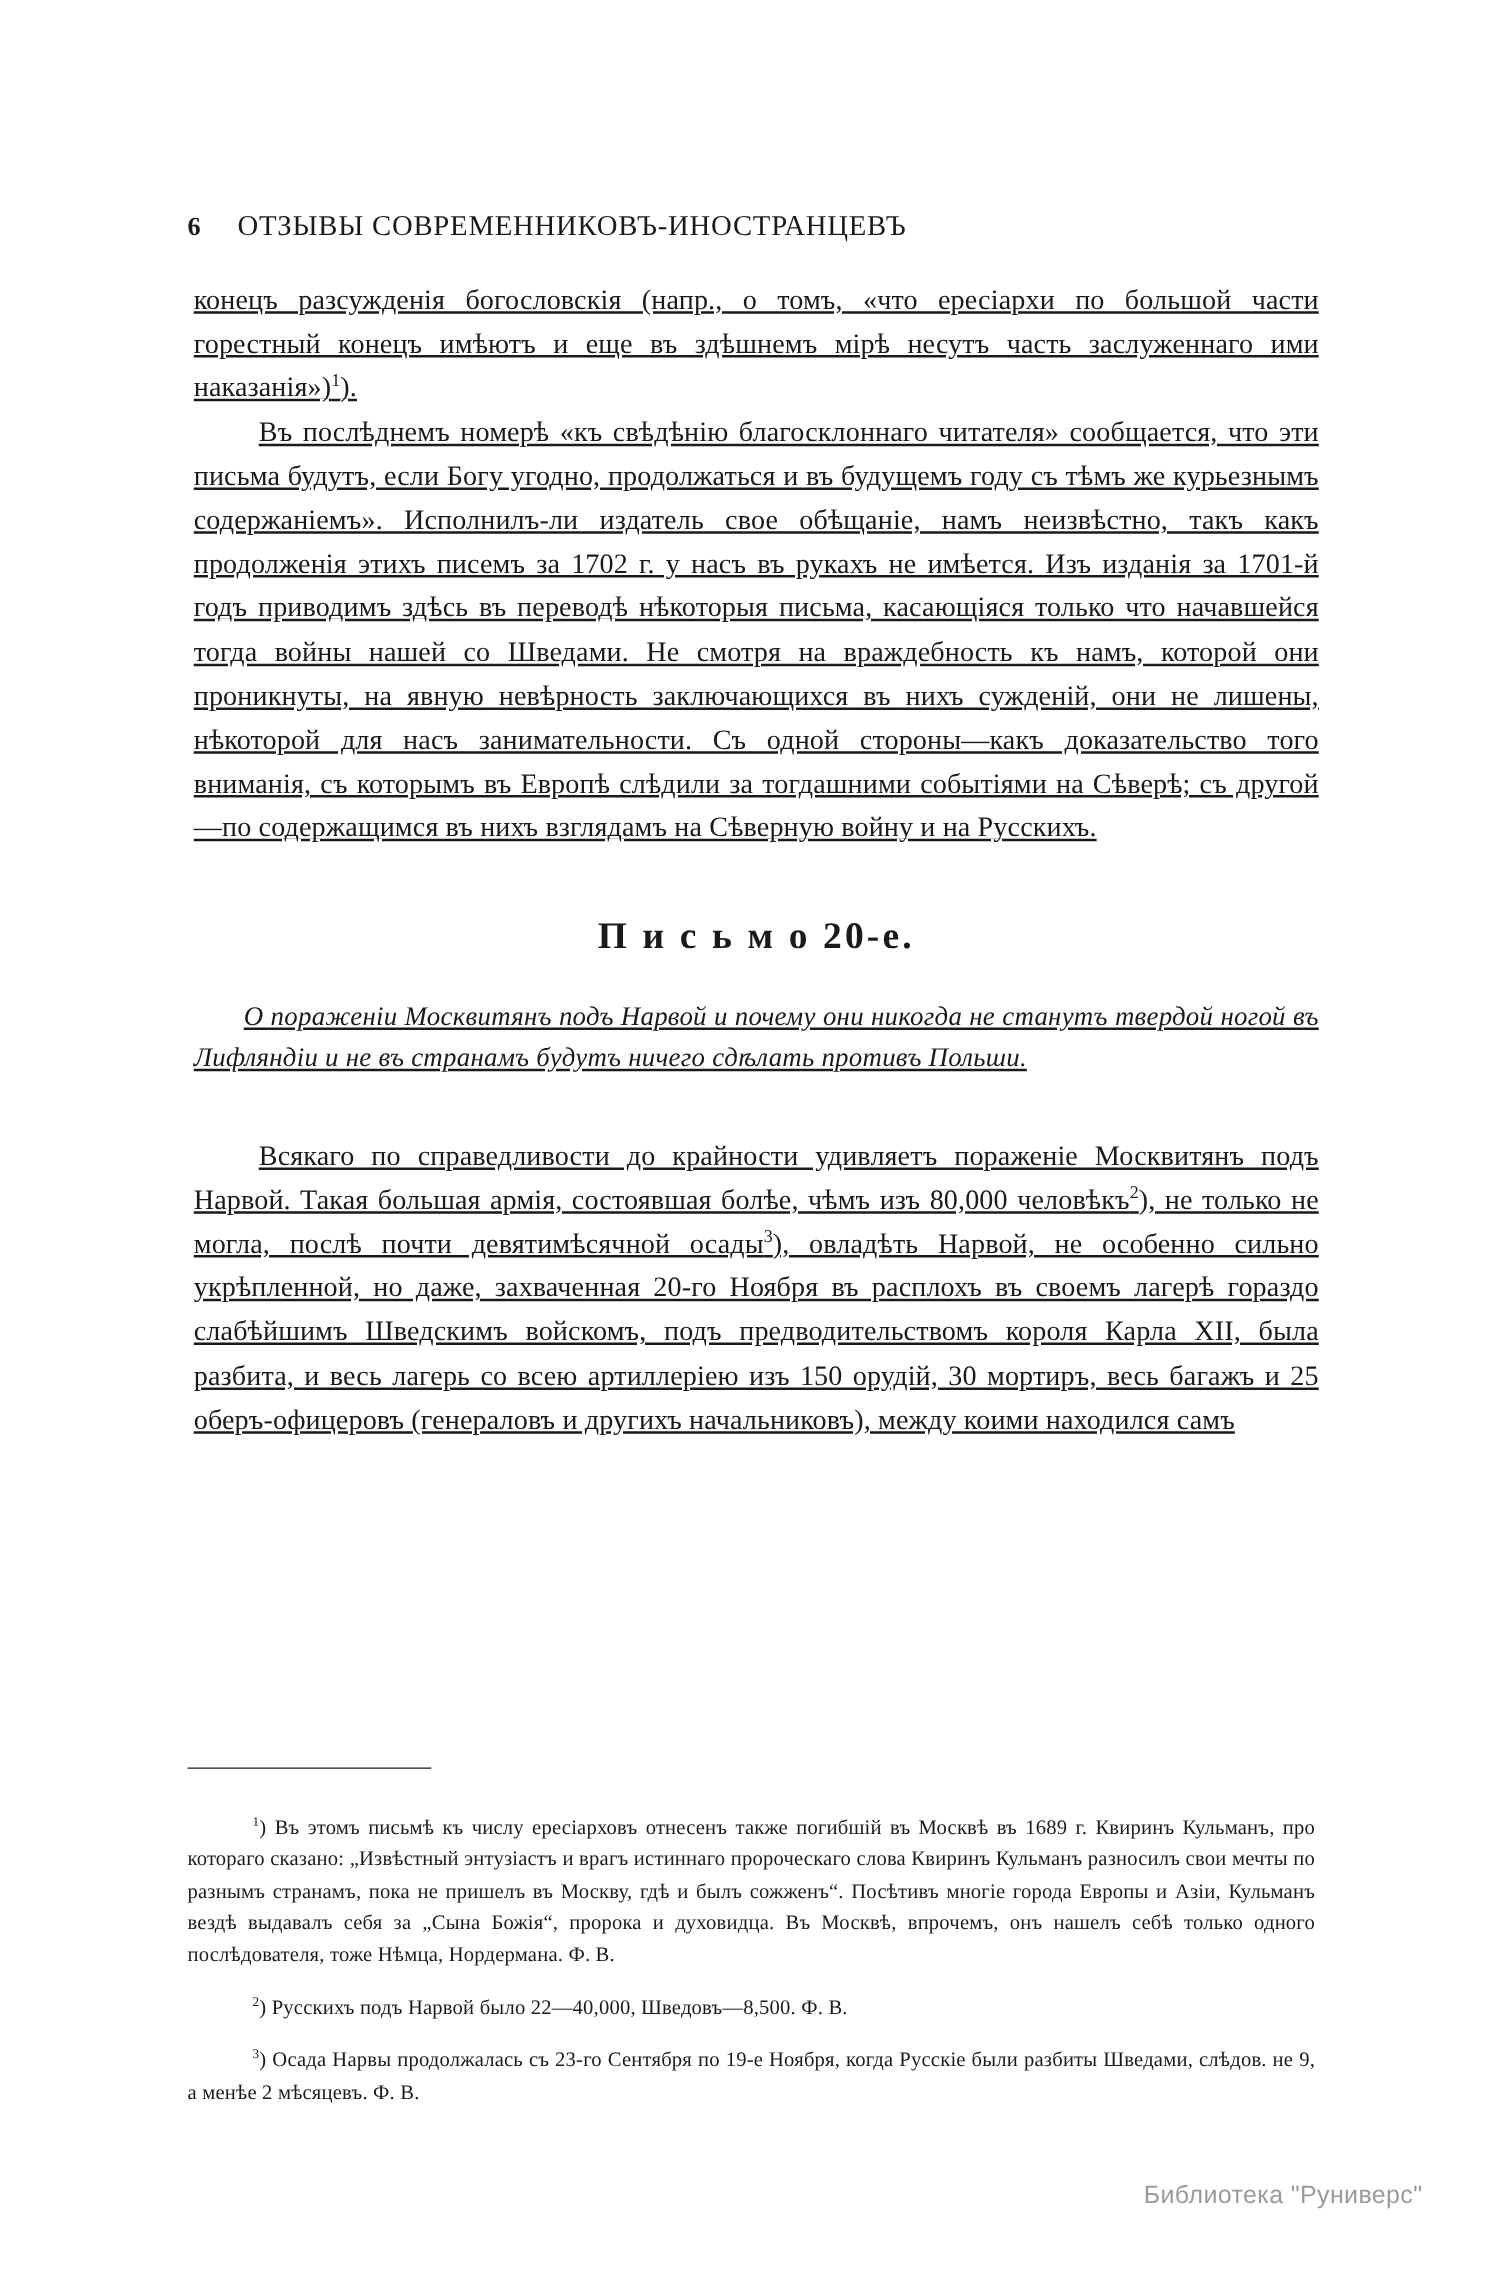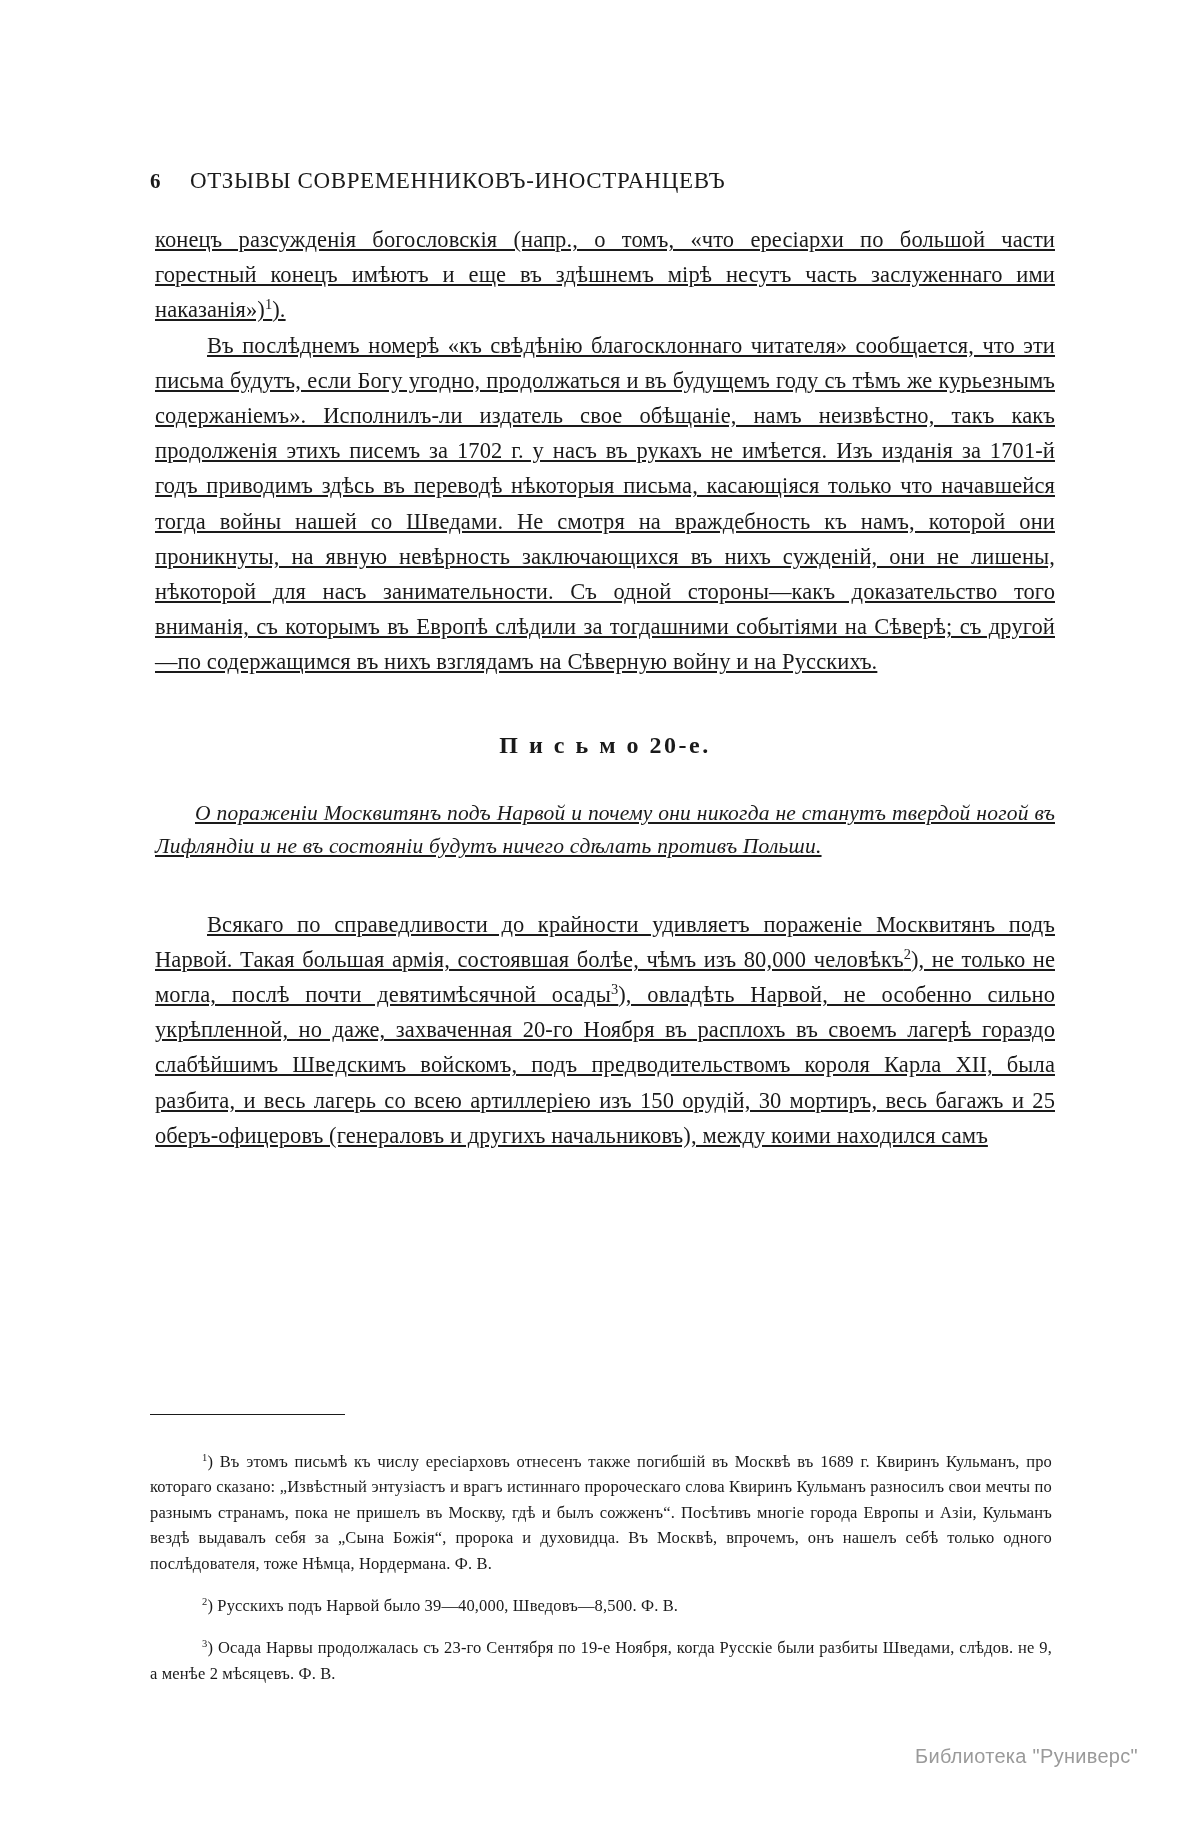--- a/index.html
+++ b/index.html
@@ -57,21 +57,21 @@
     letter-spacing: 0.1px;
   }
   p.body-par.indent {
     text-indent: 52px;
   }
   .section-title {
     position: absolute;
     left: 0;
     width: 900px;
     text-align: center;
-    font-size: 24px;
+    font-size: 30px;
     font-weight: bold;
     letter-spacing: 2.5px;
   }
   .letter-subtitle {
     font-size: 21.5px;
     font-style: italic;
     line-height: 33px;
     text-align: justify;
     text-indent: 40px;
     letter-spacing: 0.2px;
@@ -135,36 +135,36 @@
 
     <p class="body-par"><span>конецъ разсужденія богословскія (напр., о томъ, «что ересіархи по большой части горестный конецъ имѣютъ и еще въ здѣшнемъ мірѣ несутъ часть заслуженнаго ими наказанія»)</span><sup>1</sup><span>).</span></p>
 
     <p class="body-par indent">Въ послѣднемъ номерѣ «къ свѣдѣнію благосклоннаго читателя» сообщается, что эти письма будутъ, если Богу угодно, продолжаться и въ будущемъ году съ тѣмъ же курьезнымъ содержаніемъ». Исполнилъ-ли издатель свое обѣщаніе, намъ неизвѣстно, такъ какъ продолженія этихъ писемъ за 1702 г. у насъ въ рукахъ не имѣется. Изъ изданія за 1701-й годъ приводимъ здѣсь въ переводѣ нѣкоторыя письма, касающіяся только что начавшейся тогда войны нашей со Шведами. Не смотря на враждебность къ намъ, которой они проникнуты, на явную невѣрность заключающихся въ нихъ сужденій, они не лишены, нѣкоторой для насъ занимательности. Съ одной стороны—какъ доказательство того вниманія, съ которымъ въ Европѣ слѣдили за тогдашними событіями на Сѣверѣ; съ другой—по содержащимся въ нихъ взглядамъ на Сѣверную войну и на Русскихъ.</p>
 
     <div style="height:52px"></div>
     <div style="position:relative;height:44px">
       <div class="section-title">П и с ь м о  20-е.</div>
     </div>
 
-    <p class="letter-subtitle">О пораженіи Москвитянъ подъ Нарвой и почему они никогда не станутъ твердой ногой въ Лифляндіи и не въ состояніи будутъ ничего сдѣлать противъ Польши.</p>
+    <p class="letter-subtitle">О пораженіи Москвитянъ подъ Нарвой и почему они никогда не станутъ твердой ногой въ Лифляндіи и не въ странамъ будутъ ничего сдѣлать противъ Польши.</p>
 
     <div style="height:22px"></div>
 
 
     <p class="body-par indent"><span>Всякаго по справедливости до крайности удивляетъ пораженіе Москвитянъ подъ Нарвой. Такая большая армія, состоявшая болѣе, чѣмъ изъ 80,000 человѣкъ</span><sup>2</sup><span>), не только не могла, послѣ почти девятимѣсячной осады</span><sup>3</sup><span>), овладѣть Нарвой, не особенно сильно укрѣпленной, но даже, захваченная 20-го Ноября въ расплохъ въ своемъ лагерѣ гораздо слабѣйшимъ Шведскимъ войскомъ, подъ предводительствомъ короля Карла XII, была разбита, и весь лагерь со всею артиллеріею изъ 150 орудій, 30 мортиръ, весь багажъ и 25 оберъ-офицеровъ (генераловъ и другихъ начальниковъ), между коими находился самъ</span></p>
 
   </div>
 
   <div class="rule"></div>
 
   <div class="notes">
 
     <p class="note first-line-indent"><sup>1</sup><span>)&nbsp;</span><span>Въ этомъ письмѣ къ числу ересіарховъ отнесенъ также погибшій въ Москвѣ въ 1689 г. </span><span class="it">Квиринъ Кульманъ</span><span>, про котораго сказано: „Извѣстный энтузіастъ и врагъ истиннаго пророческаго слова Квиринъ Кульманъ разносилъ свои мечты по разнымъ странамъ, пока не пришелъ въ Москву, гдѣ и былъ сожженъ“. Посѣтивъ многіе города Европы и Азіи, Кульманъ вездѣ выдавалъ себя за „Сына Божія“, пророка и духовидца. Въ Москвѣ, впрочемъ, онъ нашелъ себѣ только одного послѣдователя, тоже Нѣмца, Нордермана. Ф. В.</span></p>
 
-    <p class="note first-line-indent"><sup>2</sup><span>)&nbsp;</span><span>Русскихъ подъ Нарвой было 39—40,000, Шведовъ—8,500. Ф. В.</span></p>
+    <p class="note first-line-indent"><sup>2</sup><span>)&nbsp;</span><span>Русскихъ подъ Нарвой было 22—40,000, Шведовъ—8,500. Ф. В.</span></p>
 
     <p class="note first-line-indent"><sup>3</sup><span>)&nbsp;</span><span>Осада Нарвы продолжалась съ 23-го Сентября по 19-е Ноября, когда Русскіе были разбиты Шведами, слѣдов. не 9, а менѣе 2 мѣсяцевъ. Ф. В.</span></p>
 
   </div>
 
   <div class="watermark">Библиотека "Руниверс"</div>
 
 </div>
 
 </body></html>

